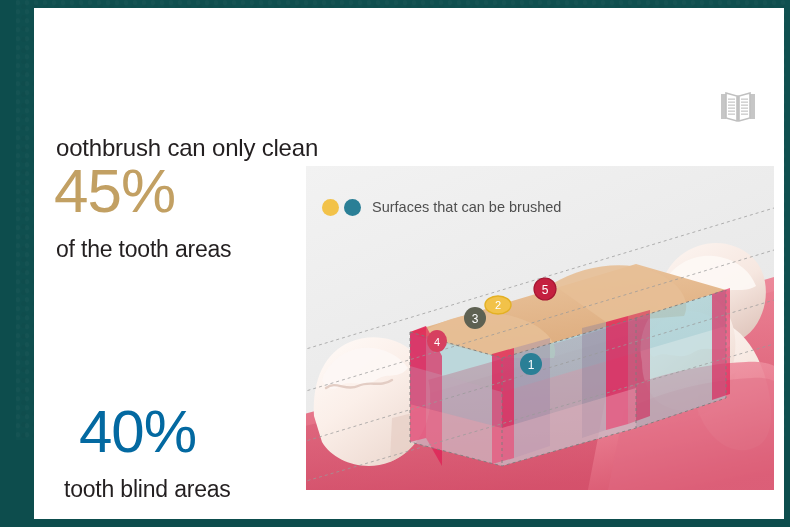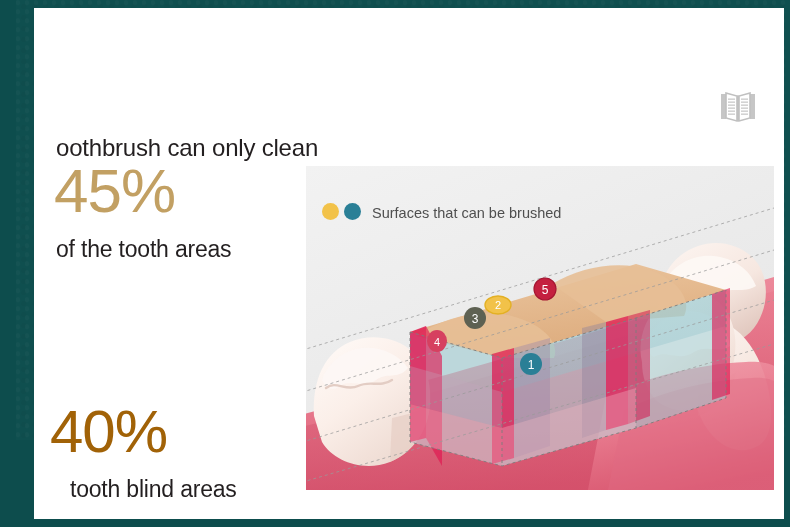--- a/index.html
+++ b/index.html
@@ -46,44 +46,44 @@
   }
   #head-line-2{
     left:22px;top:228px;
     font-size:23px;letter-spacing:-.2px;
   }
   #sub-line-1{
     left:32px;top:367px;
     font-size:23px;letter-spacing:-.2px;
   }
   #big-40{
-    left:16px;top:394px;
-    font-size:60px;font-weight:400;color:#a16207;letter-spacing:-1px;
+    left:45px;top:394px;
+    font-size:60px;font-weight:400;color:#0369a1;letter-spacing:-1px;
     line-height:1;
   }
   #sub-line-2{
-    left:36px;top:468px;
+    left:30px;top:468px;
     font-size:23px;letter-spacing:-.2px;text-align:center;
   }
 
   
   #illo{
     position:absolute;left:272px;top:158px;width:468px;height:324px;
     overflow:hidden;
     background:linear-gradient(160deg,#f0f0f0 0%,#ececec 35%,#e8e8e8 100%);
   }
   #illo svg{display:block;}
 
   
   #legend{
     position:absolute;left:288px;top:186px;
     font-size:14px;color:#4a4a4a;
     line-height:1;
   }
-  .legend-row{display:flex;align-items:flex-end;height:26px;}
+  .legend-row{display:flex;align-items:center;height:26px;}
   .dot{width:17px;height:17px;border-radius:50%;display:inline-block;}
   .dot-gap{width:5px;display:inline-block;}
   .legend-label{margin-left:11px;font-size:14.5px;color:#4f4f4f;}
   .legend-indent{margin-left:22px;}
 </style>
 </head>
 <body>
 
 <div id="frame">
   <div id="card">

